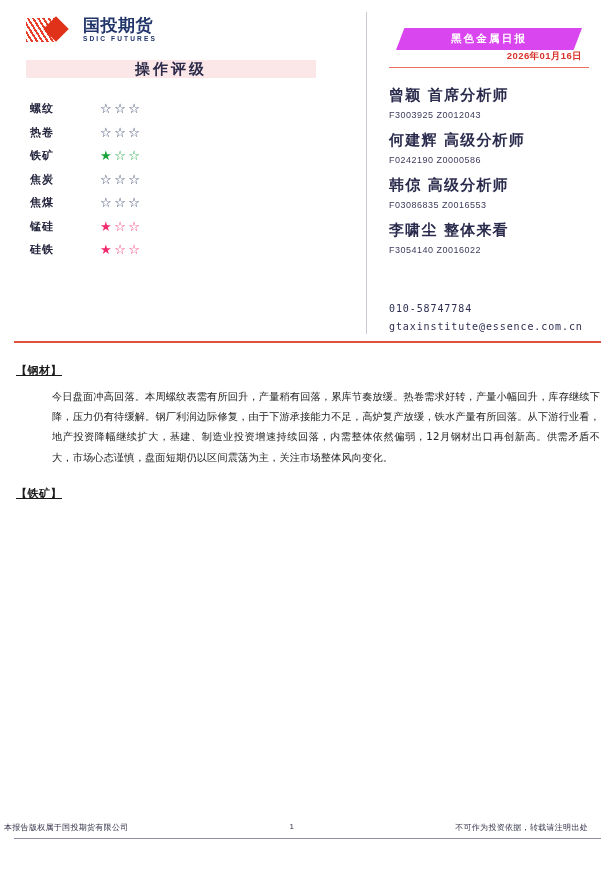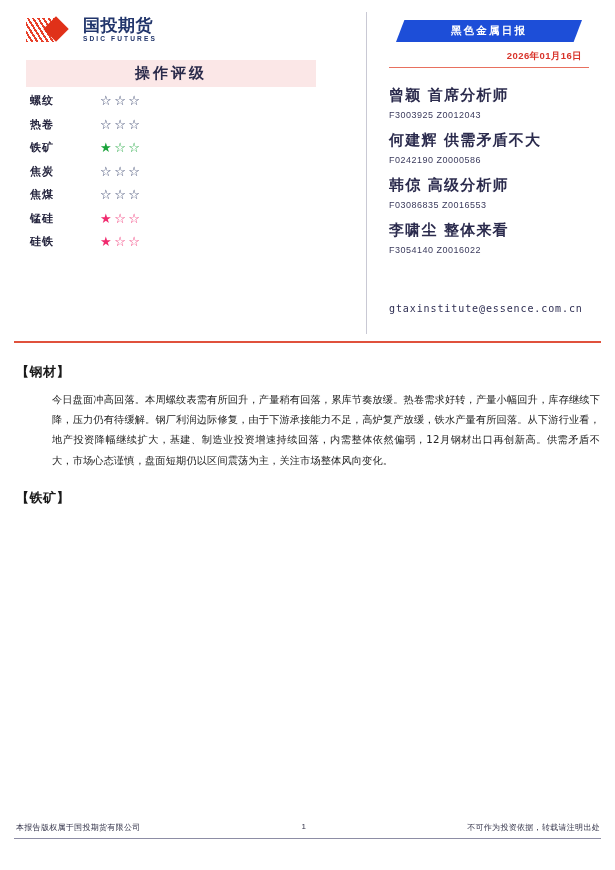--- a/index.html
+++ b/index.html
@@ -21,38 +21,38 @@
   .logo-stripes{position:absolute;left:0;top:1px;width:30px;height:24px;
      background:repeating-linear-gradient(58deg,#e8402a 0px,#e8402a 2px,#ffffff 2px,#ffffff 4.4px);}
   .logo-diamond{position:absolute;left:21px;top:3px;width:18px;height:18px;background:#e03119;
      transform:rotate(45deg);}
   .logo-text{display:flex;flex-direction:column;justify-content:center;line-height:1;}
   .logo-cn{font-size:17px;font-weight:bold;color:#21356b;letter-spacing:0.5px;
      font-family:"DejaVu Sans","Liberation Sans",sans-serif;}
   .logo-en{font-size:6.6px;font-weight:bold;color:#21356b;letter-spacing:2.1px;margin-top:1.5px;}
 
   
-  .rating-title{position:absolute;left:26px;top:60px;width:290px;height:27px;
+  .rating-title{position:absolute;left:26px;top:60px;width:290px;height:18px;
      background:#fbe7e7;display:flex;align-items:center;justify-content:center;}
   .rating-title span{font-size:15px;font-weight:bold;color:#2a2a4a;letter-spacing:3px;
      font-family:"DejaVu Serif","Liberation Serif",serif;}
 
-  .rating-list{position:absolute;left:30px;top:89px;width:300px;}
+  .rating-list{position:absolute;left:30px;top:97px;width:300px;}
   .rating-row{display:flex;align-items:center;height:23.5px;}
   .rating-name{width:70px;font-size:11px;font-weight:bold;color:#26263f;letter-spacing:1px;
      font-family:"DejaVu Serif","Liberation Serif",serif;}
   .stars{font-size:13px;letter-spacing:2.5px;line-height:1;}
   .stars .s{display:inline-block;}
 
   
   .v-divider{position:absolute;left:366px;top:12px;width:1px;height:322px;background:#c9c9d4;}
 
   
-  .banner{position:absolute;left:396px;top:20px;width:186px;height:22px;
-     background:#1d4ed8;
+  .banner{position:absolute;left:396px;top:28px;width:186px;height:22px;
+     background:#d946ef;
      clip-path:polygon(4.5% 0,100% 0,95.5% 100%,0 100%);
      display:flex;align-items:center;justify-content:center;}
   .banner span{font-size:10.5px;font-weight:bold;color:#ffffff;letter-spacing:2.2px;
      font-family:"DejaVu Serif","Liberation Serif",serif;}
 
   .doc-date{position:absolute;left:396px;top:50px;width:186px;text-align:right;
      font-size:9.5px;font-weight:bold;color:#d8332a;letter-spacing:0.4px;}
   .date-rule{position:absolute;left:389px;top:67px;width:200px;height:1.4px;background:#e8705f;}
 
   .analysts{position:absolute;left:389px;top:86px;width:210px;}
@@ -62,27 +62,27 @@
 
   .contact{position:absolute;left:389px;top:303px;width:215px;}
   .contact div{font-size:10px;color:#2d2d52;letter-spacing:0.9px;margin-bottom:7px;
      font-family:"DejaVu Sans Mono","Liberation Mono",monospace;}
 
   .head-rule{position:absolute;left:14px;top:341px;width:587px;height:1.6px;background:#e0513c;}
 
   
   .content{position:absolute;left:16px;top:363px;width:584px;}
   .sec{margin-bottom:18px;}
-  .sec-h{font-size:13px;font-weight:bold;color:#1a1a1a;margin-bottom:9px;letter-spacing:0.5px;}
+  .sec-h{font-size:11px;font-weight:bold;color:#1a1a1a;margin-bottom:9px;letter-spacing:0.5px;text-decoration:underline;}
   .sec-p{font-size:10.2px;line-height:20.2px;color:#222222;text-align:justify;
      letter-spacing:0.15px;font-family:"DejaVu Sans","Liberation Sans",sans-serif;margin-left:36px;}
 
   
   .foot-rule{position:absolute;left:14px;top:838px;width:587px;height:1px;background:#8d8da5;}
-  .footer{position:absolute;left:16px;top:822px;width:584px;display:flex;
+  .footer{position:absolute;left:4px;top:822px;width:584px;display:flex;
      align-items:flex-start;justify-content:space-between;}
   .footer div{font-size:8px;color:#333349;letter-spacing:0.3px;}
   .foot-c{flex:1;text-align:center;}
   .foot-r{text-align:right;}
 </style>
 </head>
 <body>
 
 <div class="page">
 
@@ -137,29 +137,30 @@
 
     <div class="banner">
       <span>黑色金属日报</span>
     </div>
     <div class="doc-date">2026年01月16日</div>
     <div class="date-rule"></div>
 
     <div class="analysts" id="analyst-list">
         <div class="an-name">曾颖  首席分析师</div>
         <div class="an-code">F3003925  Z0012043</div>
-        <div class="an-name">何建辉  供需矛盾不大</div>
+        <div class="an-name">何建辉  高级分析师</div>
         <div class="an-code">F0242190  Z0000586</div>
         <div class="an-name">韩倞  高级分析师</div>
         <div class="an-code">F03086835  Z0016553</div>
         <div class="an-name">李啸尘  整体来看</div>
         <div class="an-code">F3054140  Z0016022</div>
       </div>
 
     <div class="contact">
+      <div>010-58747784</div>
       <div>gtaxinstitute@essence.com.cn</div>
     </div>
 
     <div class="head-rule"></div>
   </div>
 
   <div class="content" id="sections">
       <div class="sec">
         <div class="sec-h">【钢材】</div>
         <div class="sec-p">今日盘面冲高回落。本周螺纹表需有所回升，产量稍有回落，累库节奏放缓。热卷需求好转，产量小幅回升，库存继续下降，压力仍有待缓解。钢厂利润边际修复，由于下游承接能力不足，高炉复产放缓，铁水产量有所回落。从下游行业看，地产投资降幅继续扩大，基建、制造业投资增速持续回落，内需整体依然偏弱，12月钢材出口再创新高。供需矛盾不大，市场心态谨慎，盘面短期仍以区间震荡为主，关注市场整体风向变化。</div>

